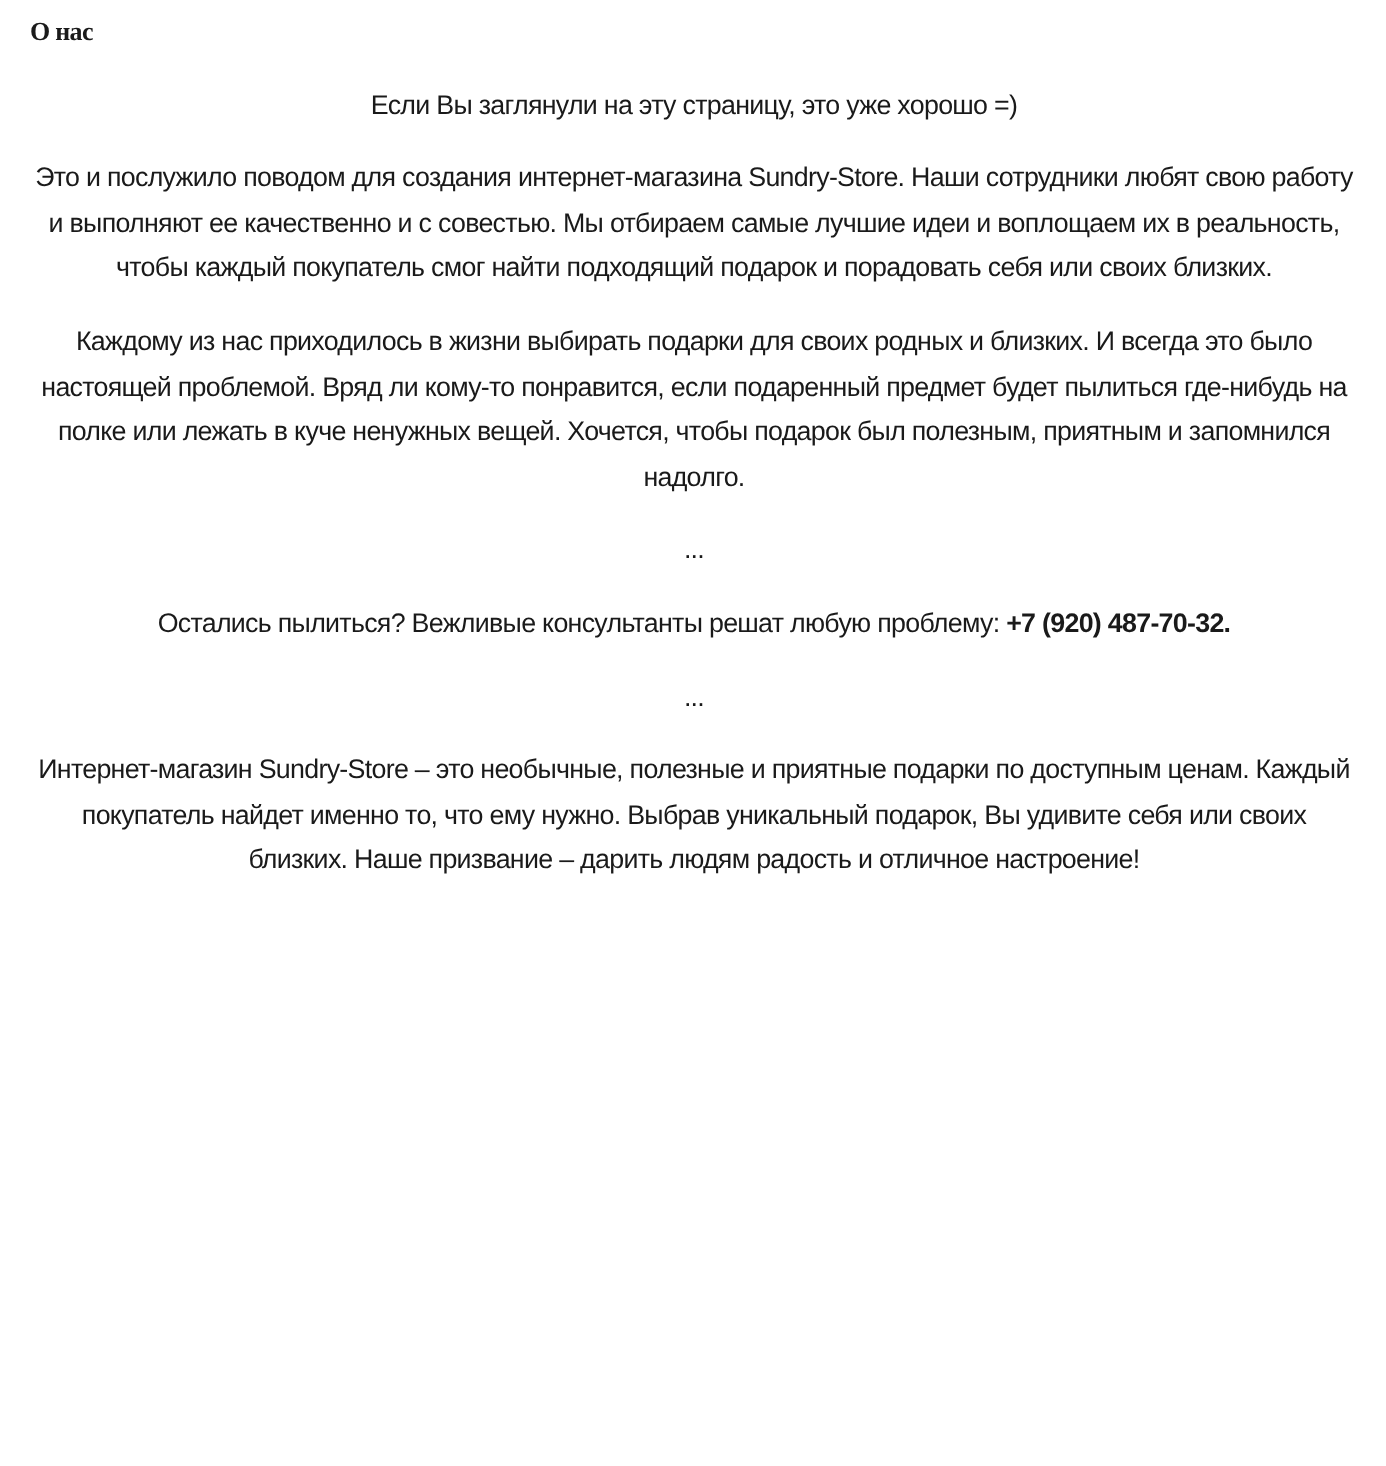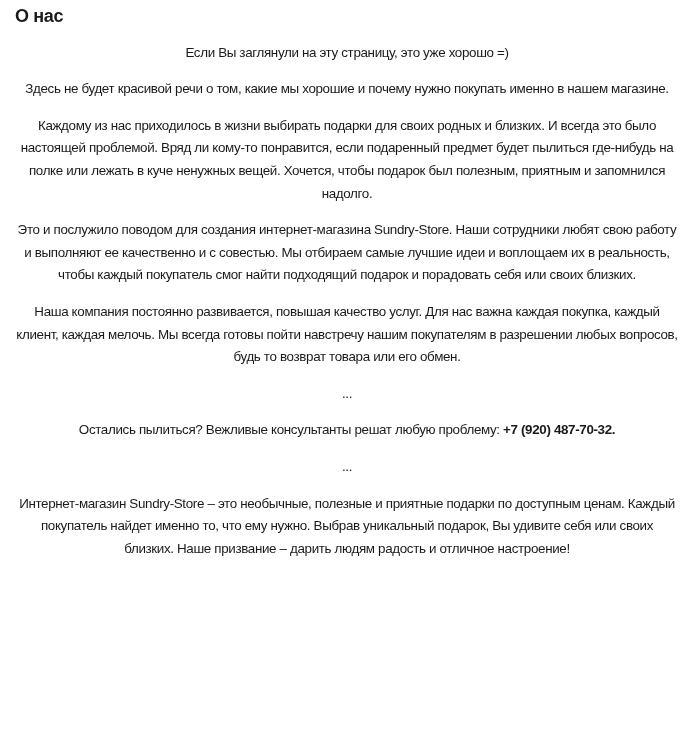--- a/index.html
+++ b/index.html
@@ -14,40 +14,39 @@
       font-family: "Liberation Sans", sans-serif;
       color: #1a1a1a;
     }
     .doc {
       padding: 5px 14px 0 15px;
       font-size: 13.4px;
       line-height: 22.6px;
       letter-spacing: -0.35px;
     }
     .doc h1 {
-      font-size: 18px;
+      font-size: 13px;
       font-weight: bold;
       margin: 0 0 14px 0;
       line-height: 22.6px;
+      font-family: Liberation Serif, serif;
     }
     .doc p {
       margin: 0 0 14px 0;
       text-align: center;
     }
     .doc .bold {
       font-weight: bold;
     }
   </style>
 </head>
 <body>
 
 <div class="doc">
   <h1>О нас</h1>
   <p>Если Вы заглянули на эту страницу, это уже хорошо =)</p>
-  <p>Здесь не будет красивой речи о том, какие мы хорошие и почему нужно покупать именно в нашем магазине.</p>
+  <p>Это и послужило поводом для создания интернет-магазина Sundry-Store. Наши сотрудники любят свою работу и выполняют ее качественно и с совестью. Мы отбираем самые лучшие идеи и воплощаем их в реальность, чтобы каждый покупатель смог найти подходящий подарок и порадовать себя или своих близких.</p>
   <p>Каждому из нас приходилось в жизни выбирать подарки для своих родных и близких. И всегда это было настоящей проблемой. Вряд ли кому-то понравится, если подаренный предмет будет пылиться где-нибудь на полке или лежать в куче ненужных вещей. Хочется, чтобы подарок был полезным, приятным и запомнился надолго.</p>
-  <p>Это и послужило поводом для создания интернет-магазина Sundry-Store. Наши сотрудники любят свою работу и выполняют ее качественно и с совестью. Мы отбираем самые лучшие идеи и воплощаем их в реальность, чтобы каждый покупатель смог найти подходящий подарок и порадовать себя или своих близких.</p>
-  <p>Наша компания постоянно развивается, повышая качество услуг. Для нас важна каждая покупка, каждый клиент, каждая мелочь. Мы всегда готовы пойти навстречу нашим покупателям в разрешении любых вопросов, будь то возврат товара или его обмен.</p>
   <p>...</p>
   <p><span>Остались пылиться? Вежливые консультанты решат любую проблему: </span><span class="bold">+7 (920) 487-70-32.</span></p>
   <p>...</p>
   <p>Интернет-магазин Sundry-Store – это необычные, полезные и приятные подарки по доступным ценам. Каждый покупатель найдет именно то, что ему нужно. Выбрав уникальный подарок, Вы удивите себя или своих близких. Наше призвание – дарить людям радость и отличное настроение!</p>
 </div>
 
 </body></html>

